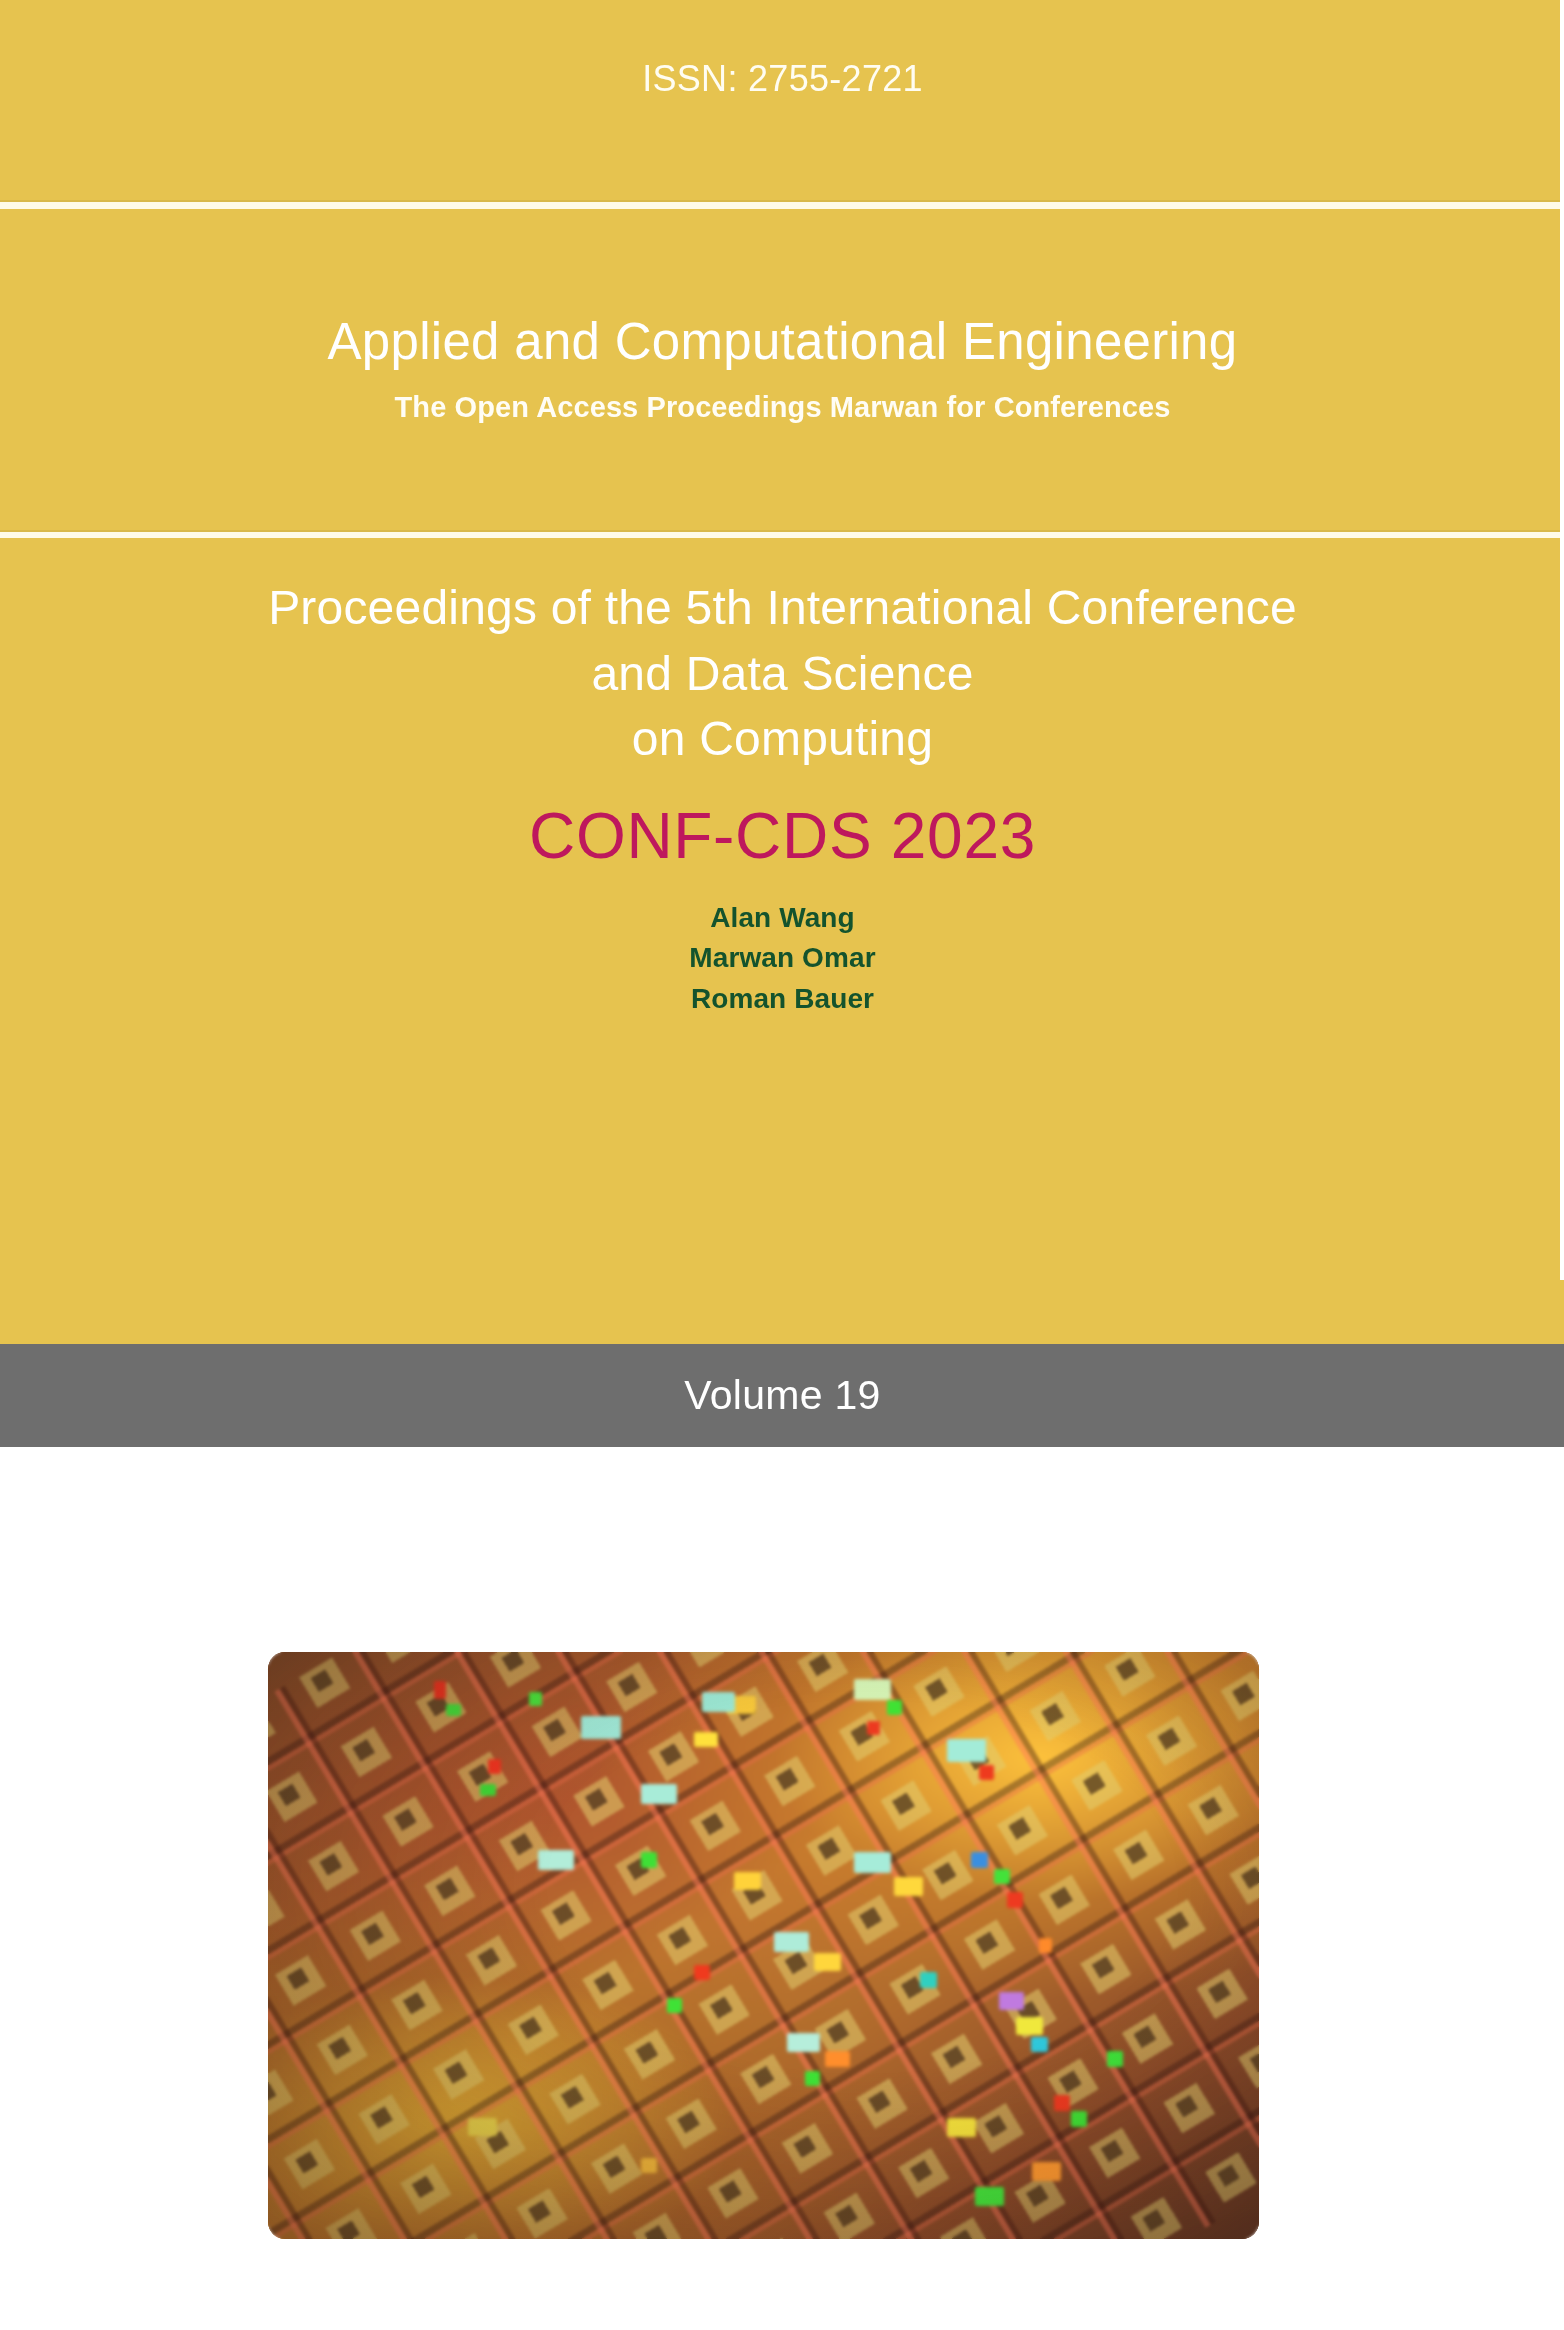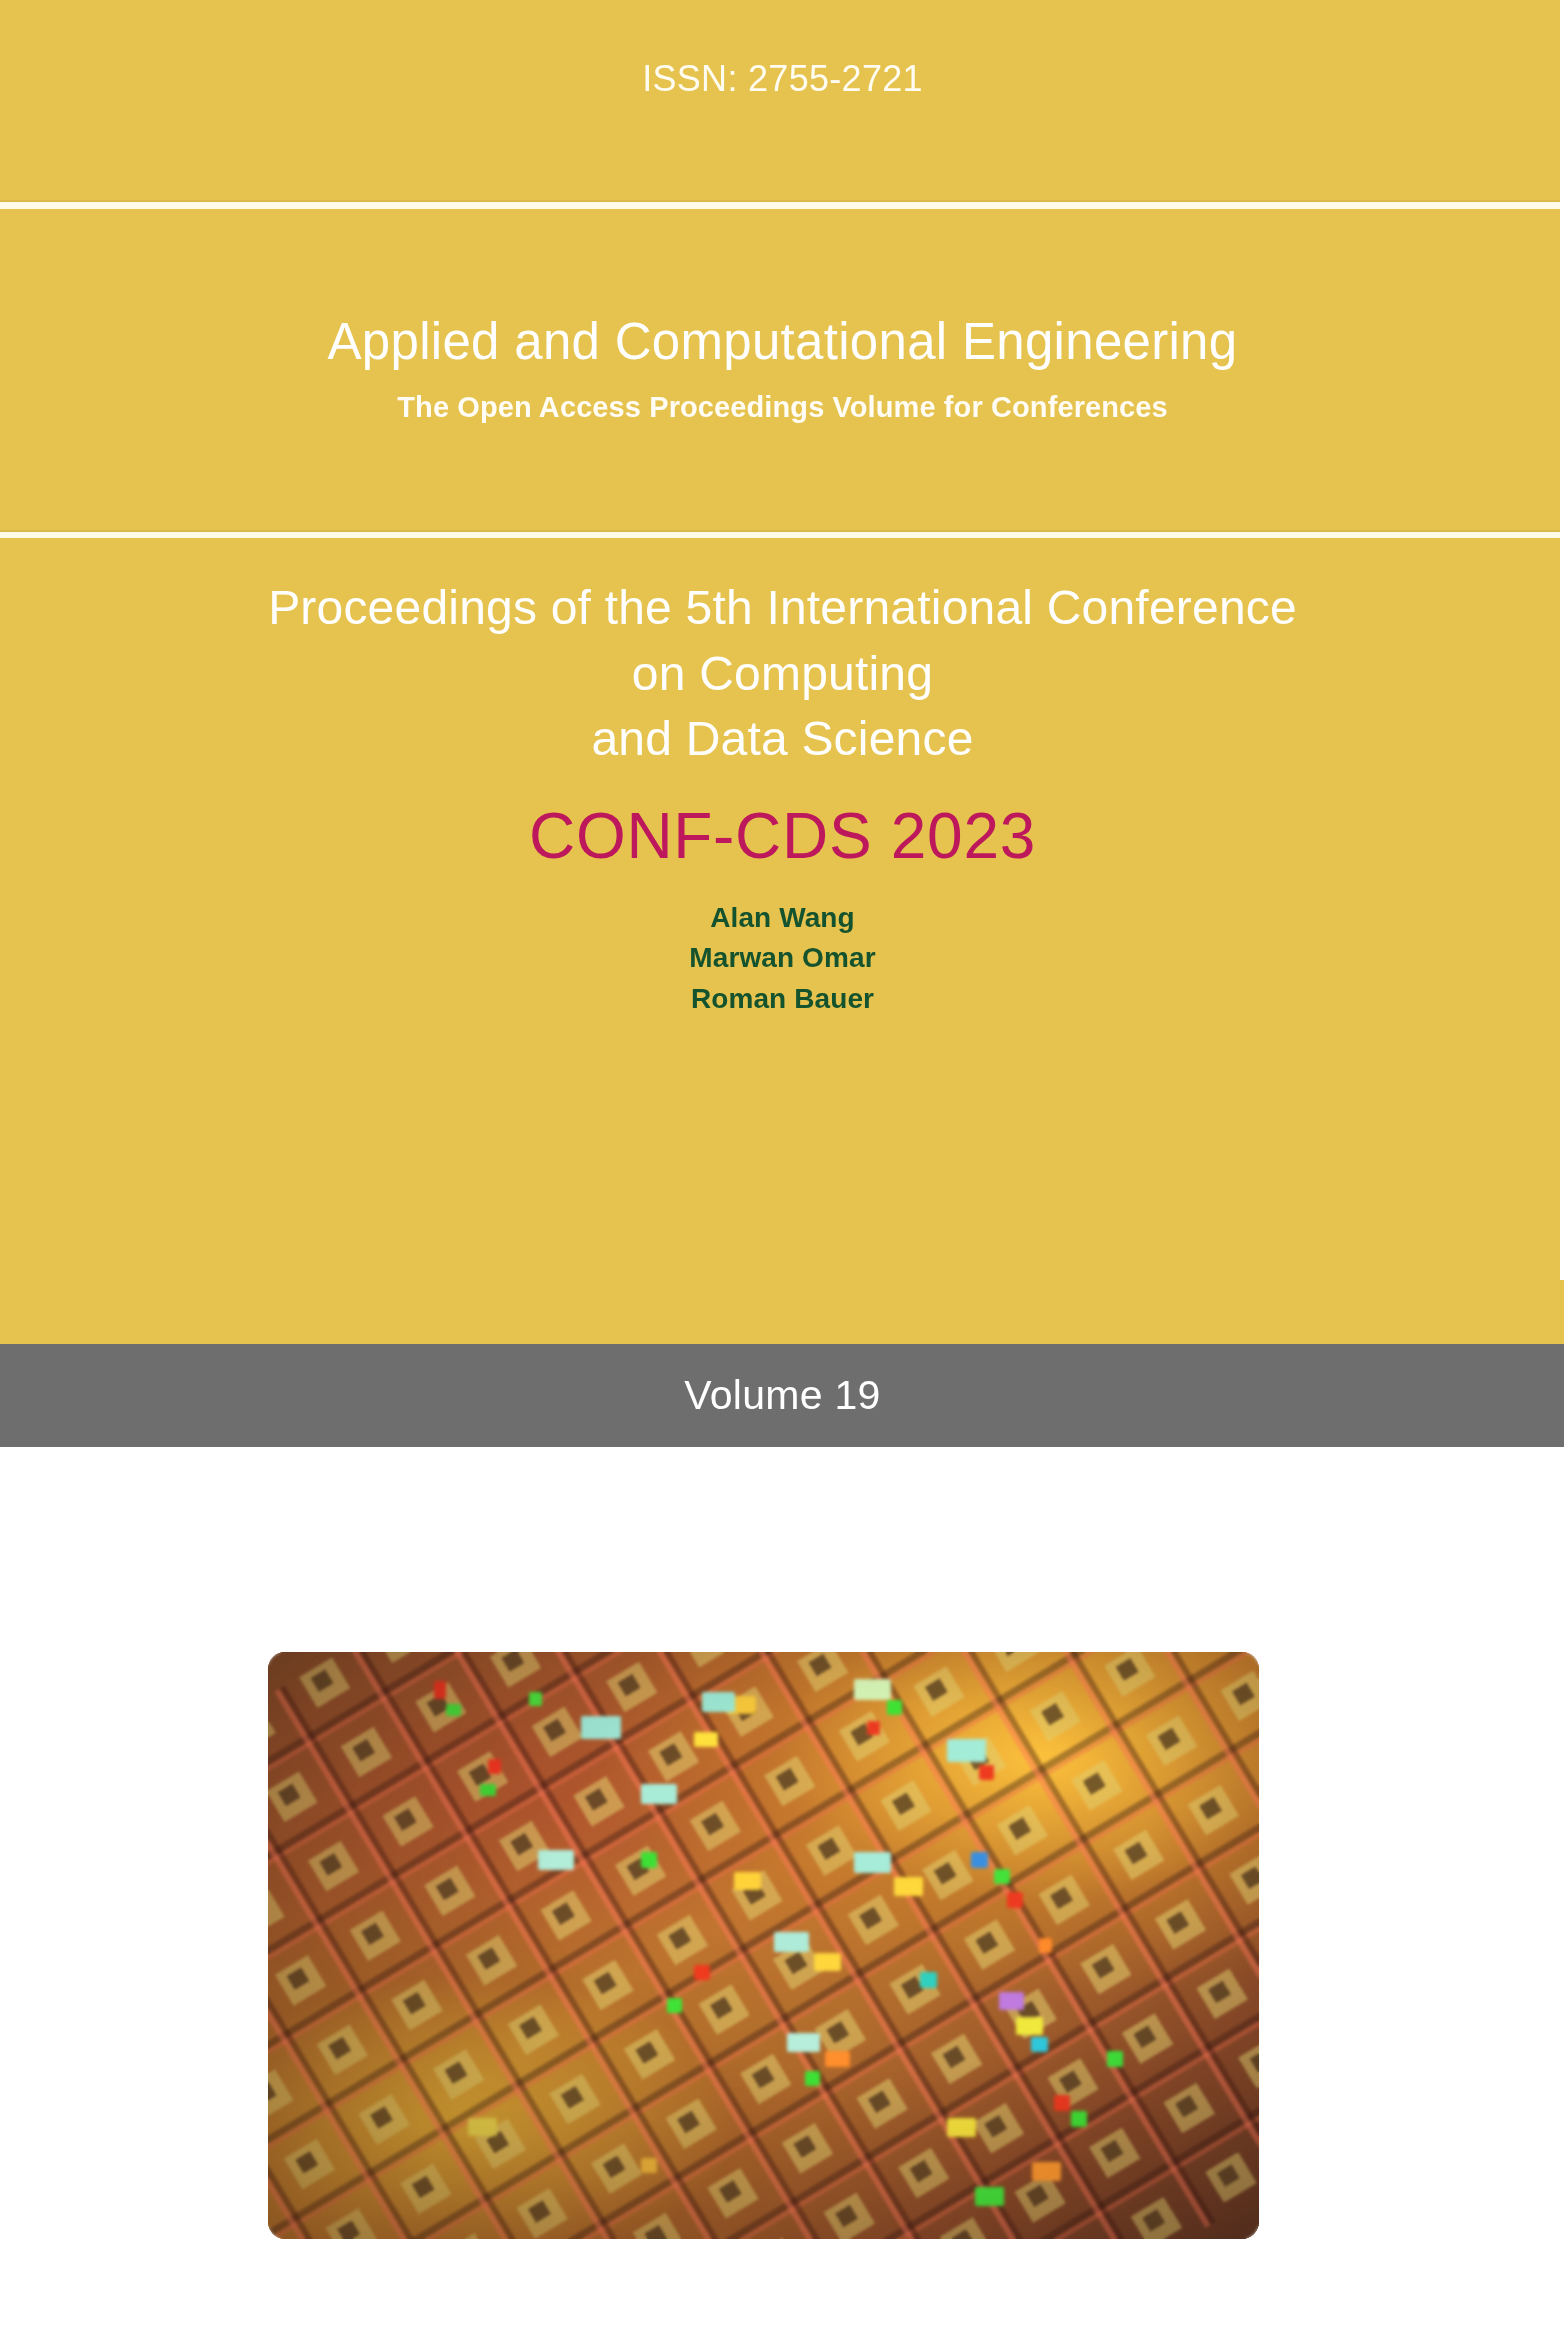--- a/index.html
+++ b/index.html
@@ -274,29 +274,29 @@
 <div class="cover">
 
   <div class="band-issn">
     <div class="issn-line">ISSN: 2755-2721</div>
   </div>
   <div class="rule-hairline"></div>
   <div class="rule"></div>
 
   <div class="band-series">
     <div class="series-title">Applied and Computational Engineering</div>
-    <div class="series-sub">The Open Access Proceedings Volume for Conferences</div>
+    <div class="series-sub">The Open Access Proceedings Marwan for Conferences</div>
   </div>
   <div class="rule-hairline"></div>
   <div class="rule"></div>
 
   <div class="band-conf">
     <div class="conf-line">Proceedings of the 5th International Conference</div>
+    <div class="conf-line">and Data Science</div>
     <div class="conf-line">on Computing</div>
-    <div class="conf-line">and Data Science</div>
     <div class="conf-acronym">CONF-CDS 2023</div>
     <div class="editors">
       <div class="editor-name">Alan Wang</div>
       <div class="editor-name">Marwan Omar</div>
       <div class="editor-name">Roman Bauer</div>
     </div>
   </div>
 
   <div class="band-volume">
     <div class="volume-text">Volume 19</div>

